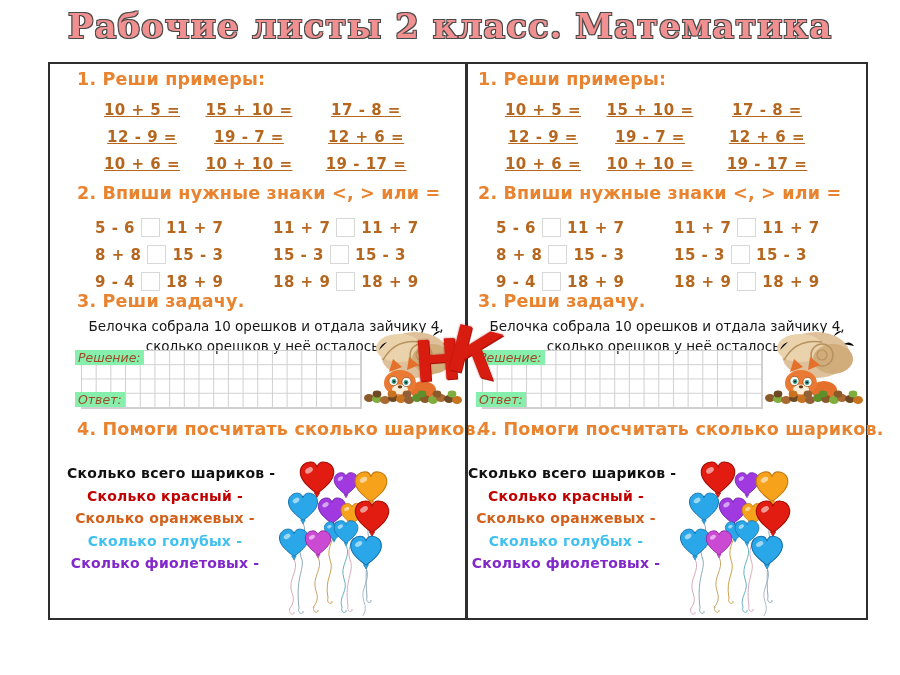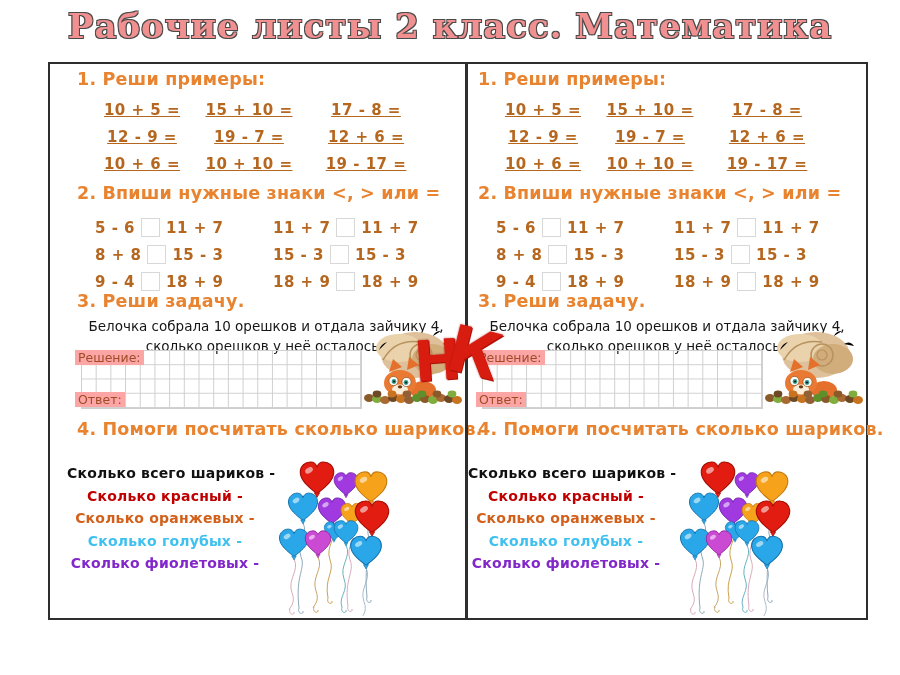--- a/index.html
+++ b/index.html
@@ -31,22 +31,22 @@
   .ansbox{width:17px;height:17px;border:1.5px solid #d8d8d8;background:#fff;
           display:inline-block;margin:0 6px;}
 
   .task{position:absolute;left:6px;top:252px;width:calc(100% - 12px);margin:0;
         text-align:center;font-size:13.5px;line-height:20px;color:#161616;}
   .sol-grid{position:absolute;left:14px;top:286px;width:279px;height:57px;
         border:1px solid #cfcfcf;
         background-image:linear-gradient(to right,#cfcfcf 1px,transparent 1px),
                          linear-gradient(to bottom,#cfcfcf 1px,transparent 1px);
         background-size:14.7px 14.25px;background-position:-1px -1px;}
-  .glabel{position:absolute;font-size:12.5px;color:#a04b28;background:#fca5a5;
-          padding:0 3px;white-space:nowrap;}
+  .glabel{position:absolute;font-size:12.5px;color:#a04b28;background:#86efac;
+          padding:0 3px;white-space:nowrap;font-style:italic;}
   .sol{left:8px;top:286px;} .ans{left:8px;top:328px;}
   .squirrel{position:absolute;left:296px;top:264px;width:100px;height:78px;}
 
   .qs{position:absolute;left:0;top:398px;width:196px;}
   .q{text-align:center;font-size:14px;font-weight:bold;line-height:22.5px;
      letter-spacing:.2px;white-space:nowrap;}
   .balloons{position:absolute;left:205px;top:392px;width:165px;height:160px;}
 
   .watermark{position:absolute;left:408px;top:310px;width:110px;height:100px;pointer-events:none;}
   .wm-n,.wm-k{position:absolute;font-weight:bold;color:#d81d10;

